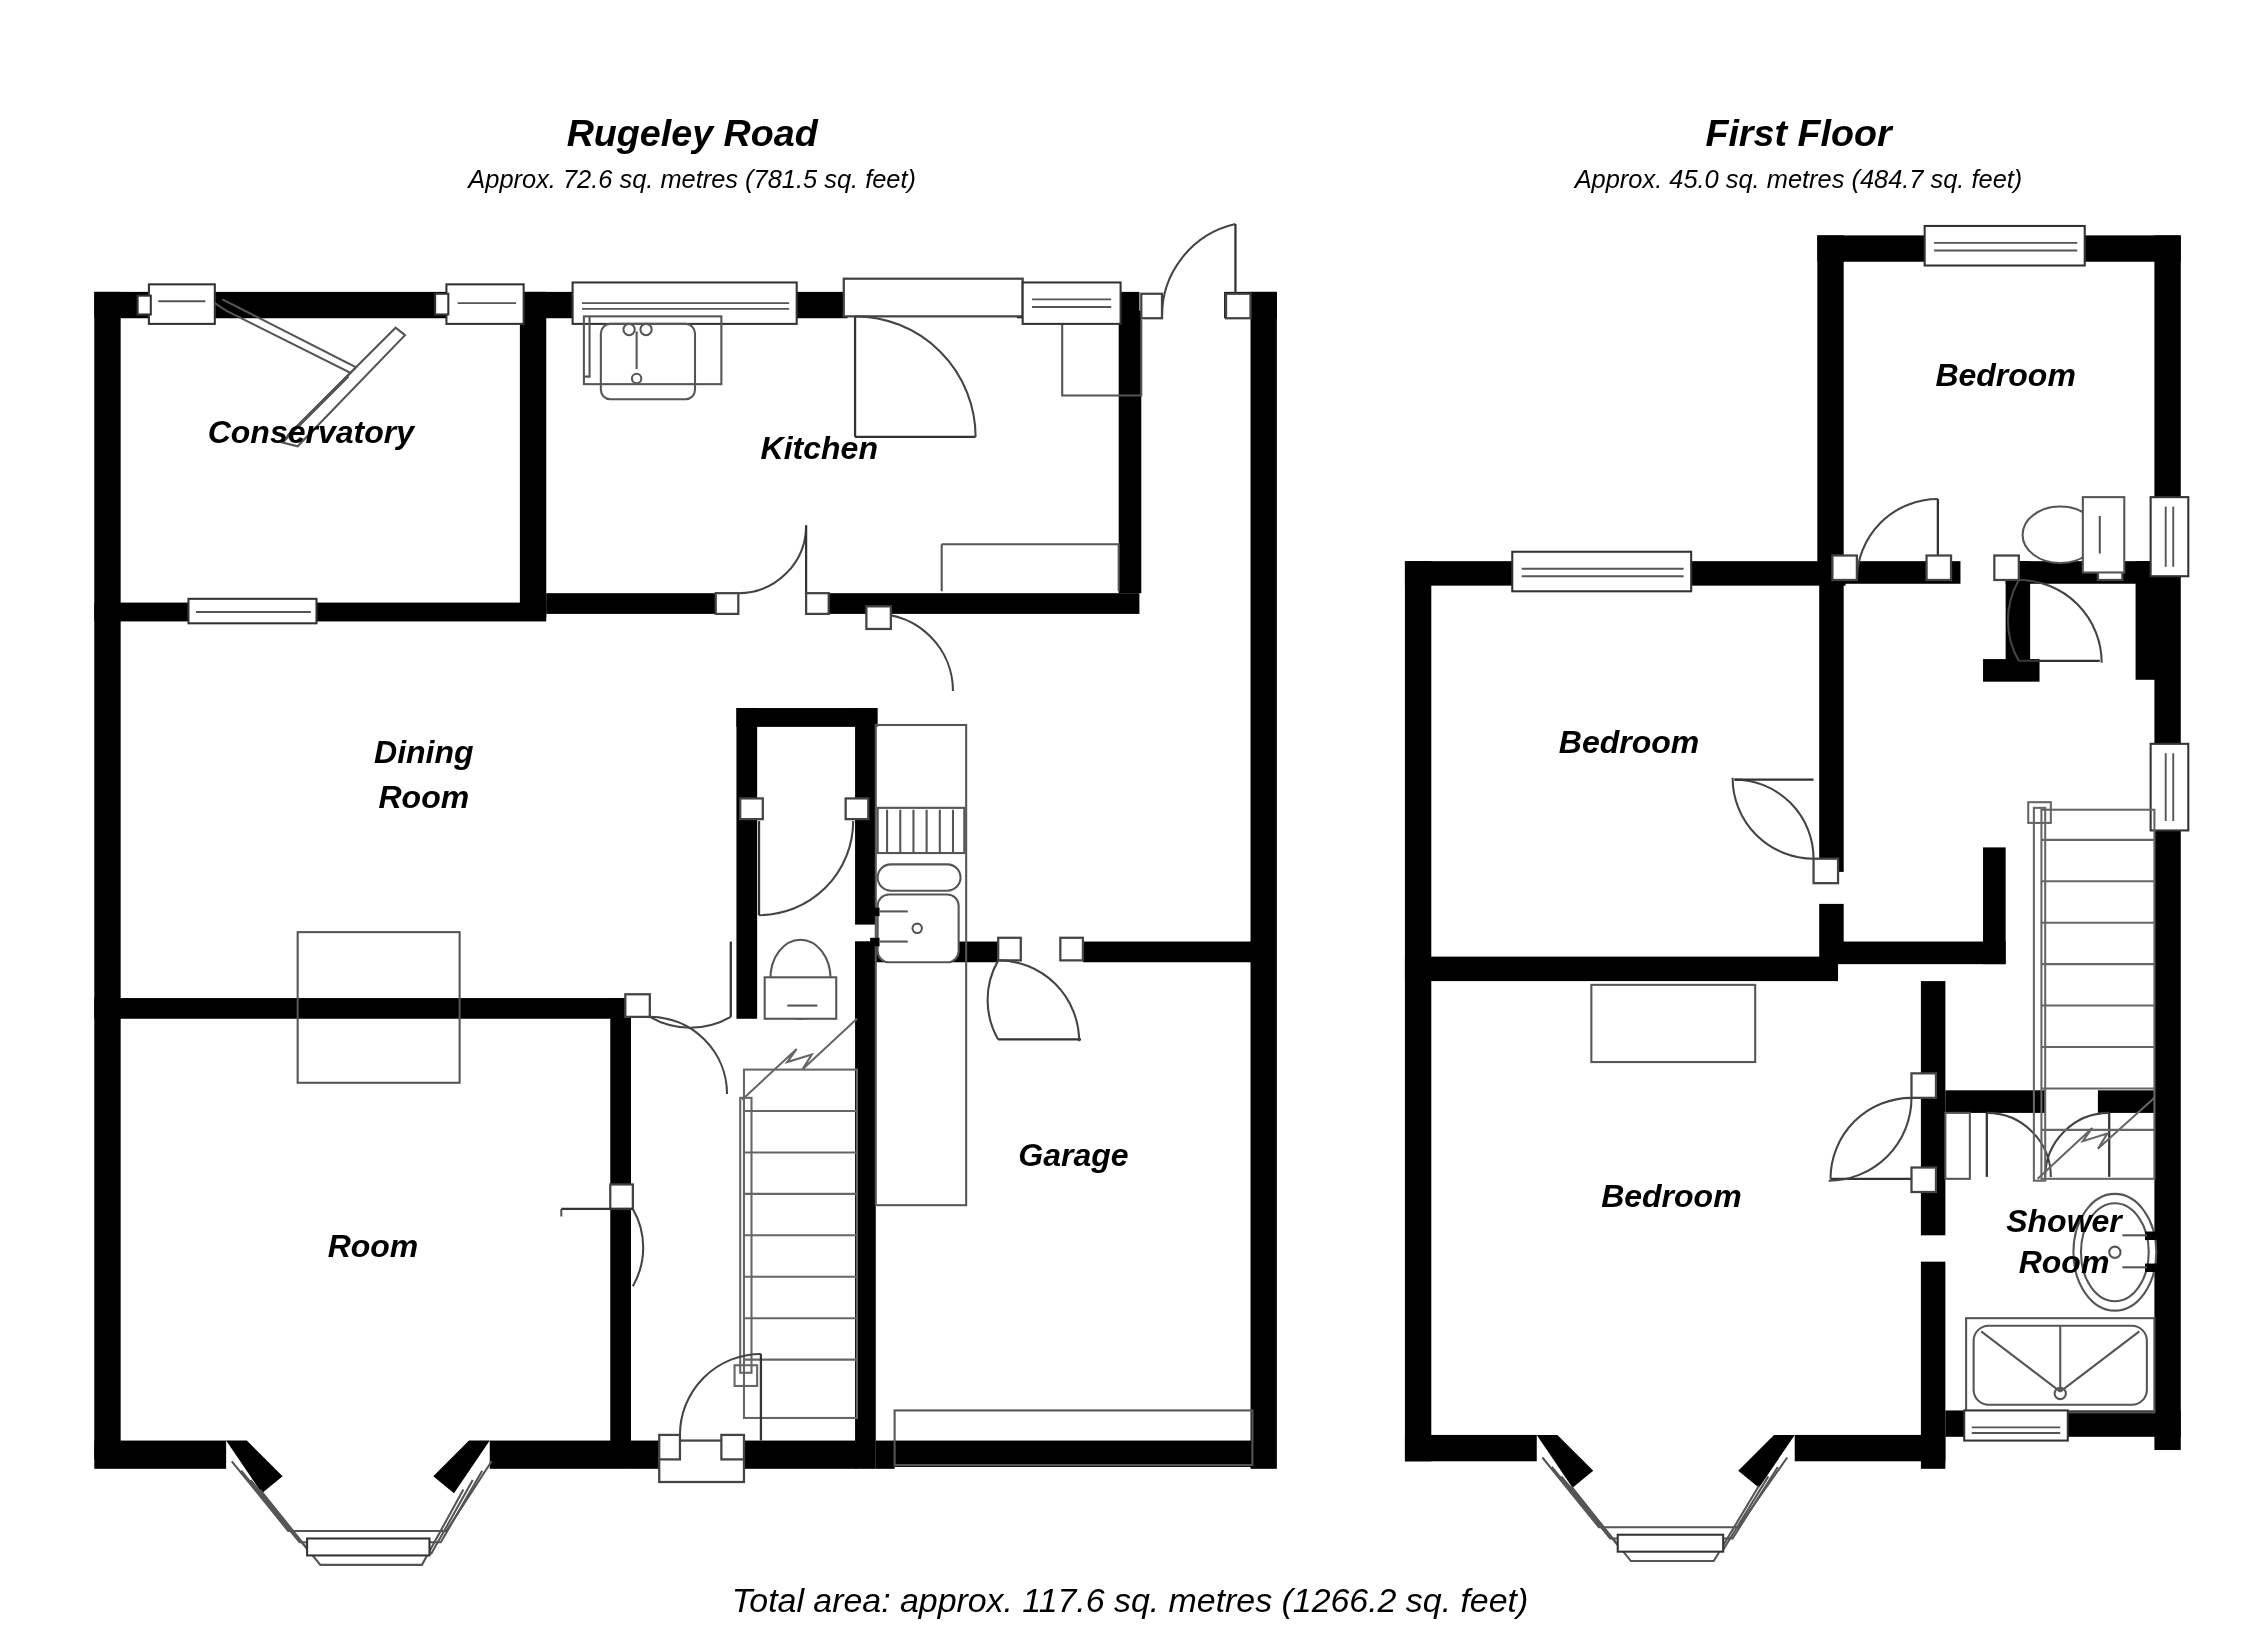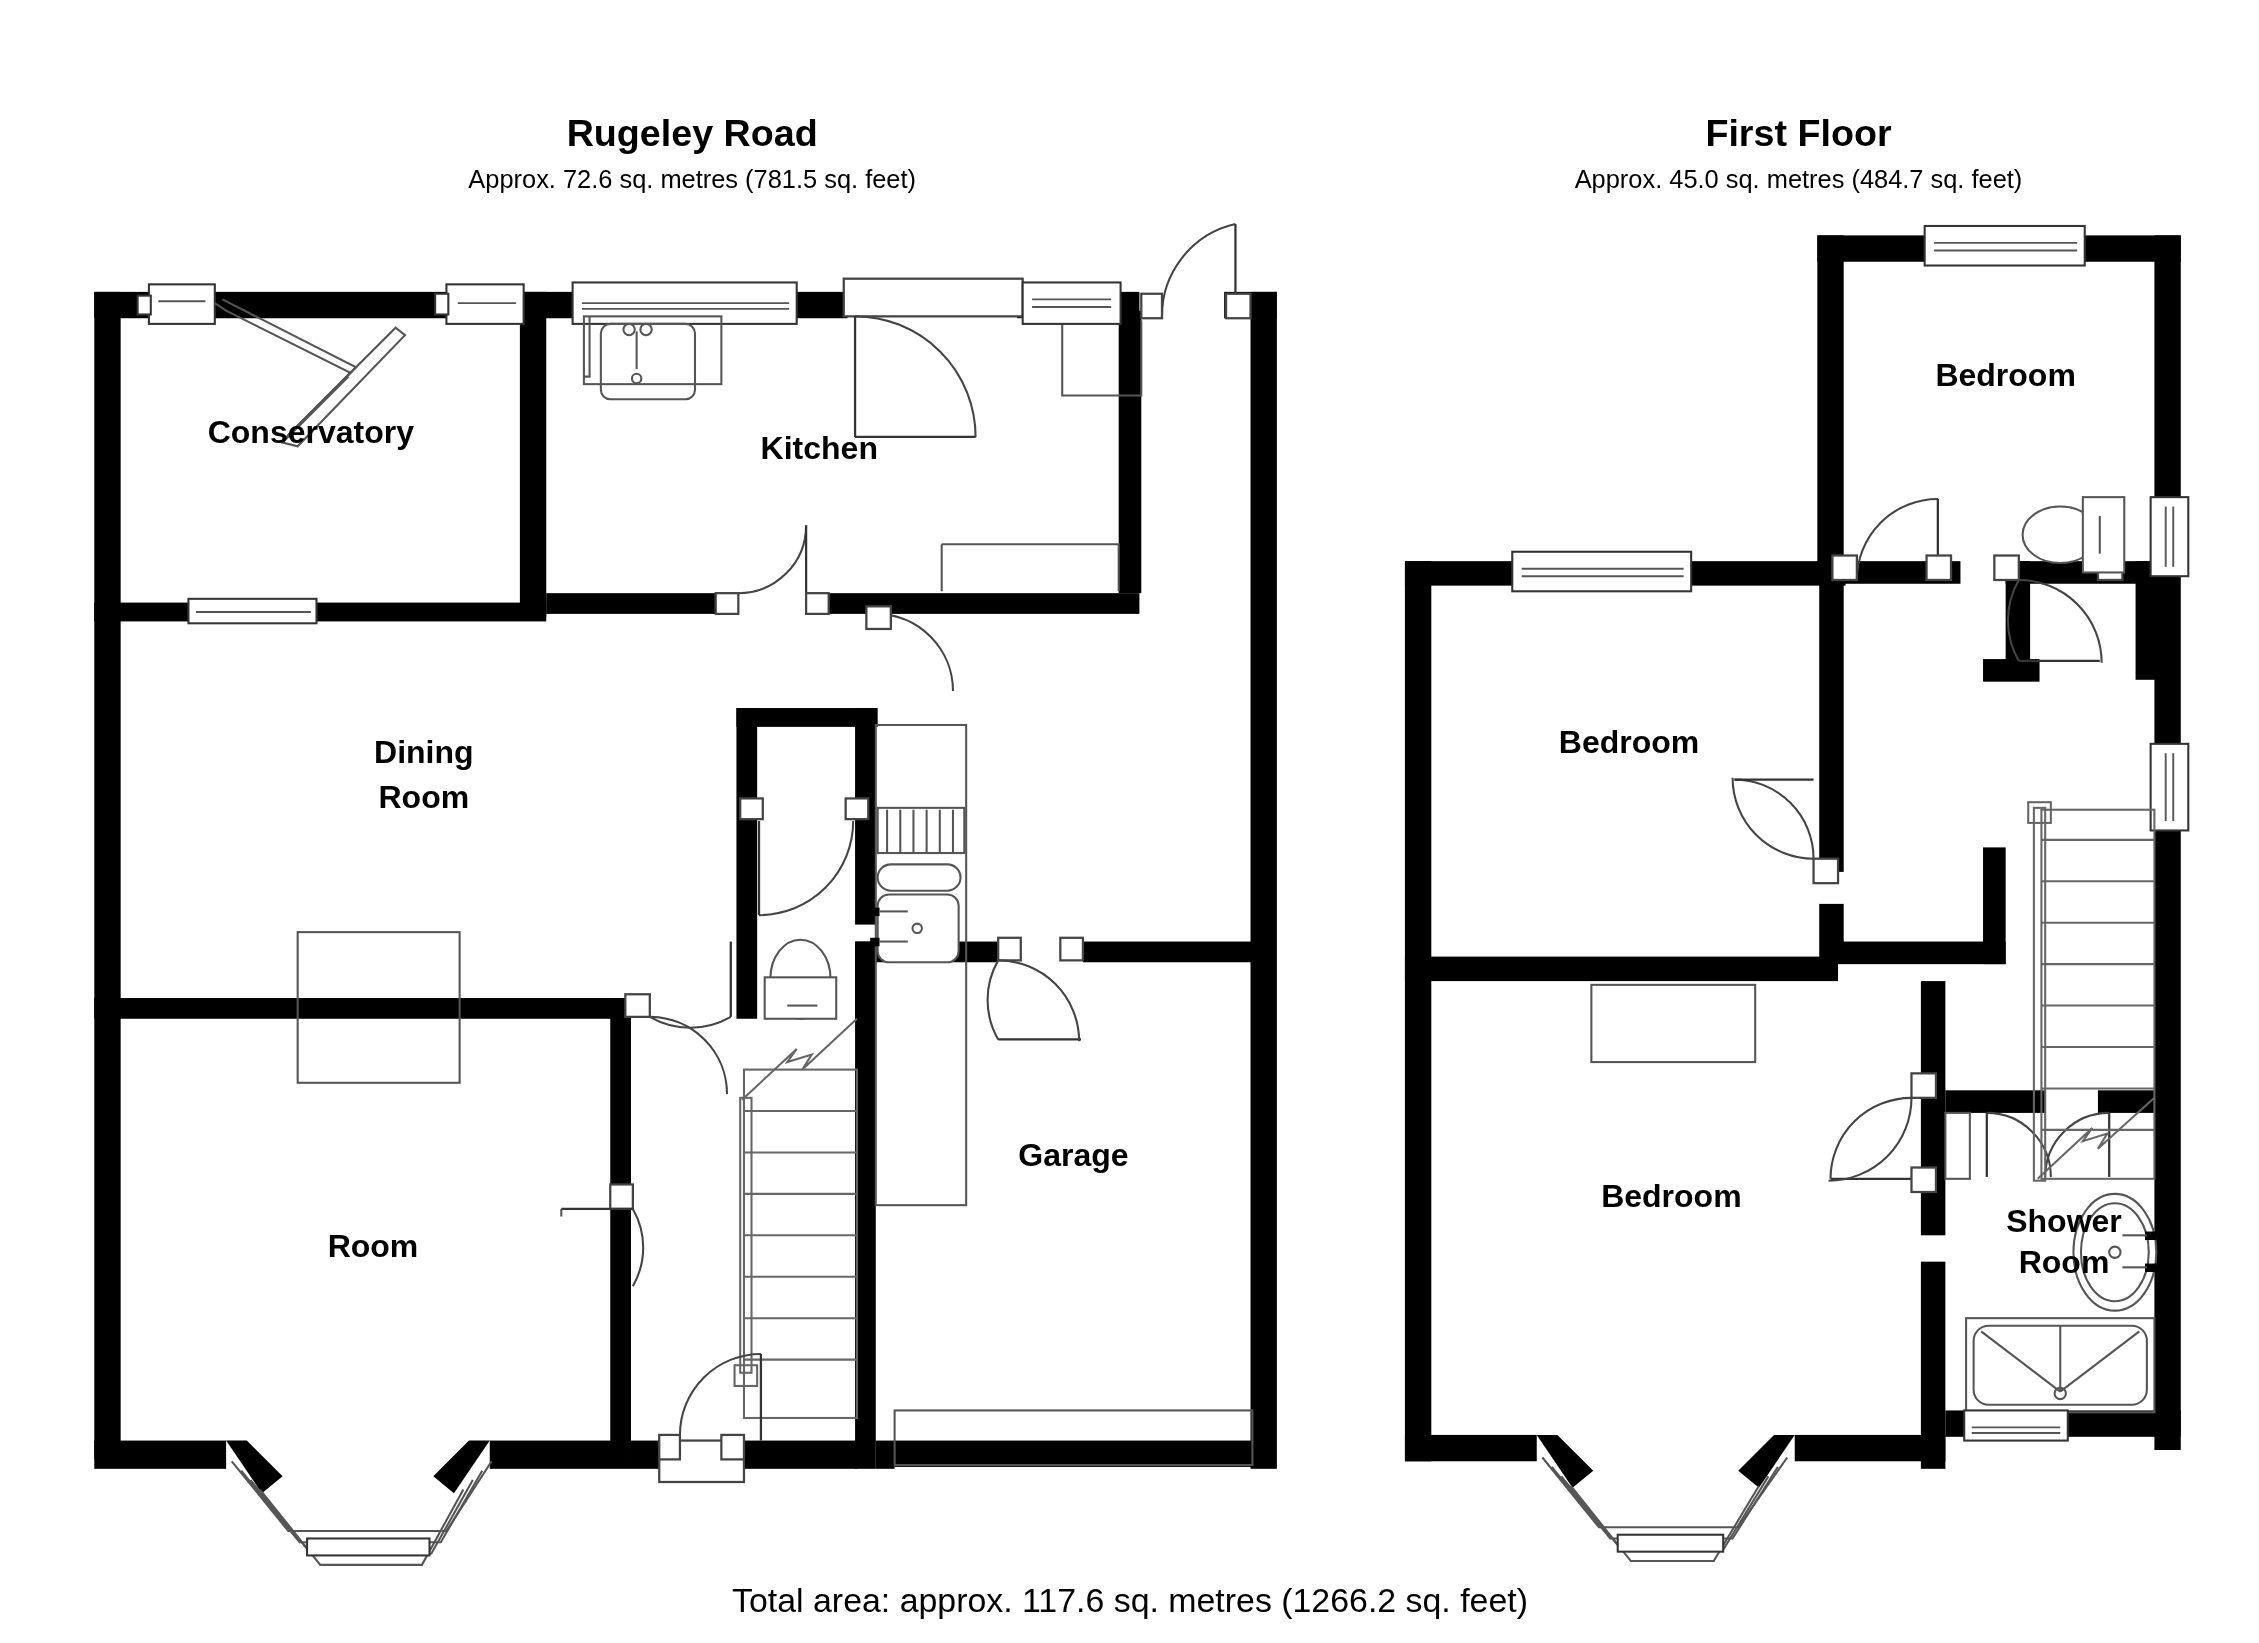--- a/index.html
+++ b/index.html
@@ -12,20 +12,21 @@
     height: 1643px;
     font-family: "Liberation Sans", sans-serif;
     color: #000000;
     position: relative;
     overflow: hidden;
   }
   #floorplan-root {
     position: relative;
     width: 2260px;
     height: 1643px;
+    font-style: italic;
   }
   svg.plan-svg {
     position: absolute;
     left: 0;
     top: 0;
     width: 2260px;
     height: 1643px;
     display: block;
   }
   .wall      { fill: #000000; stroke: none; }

